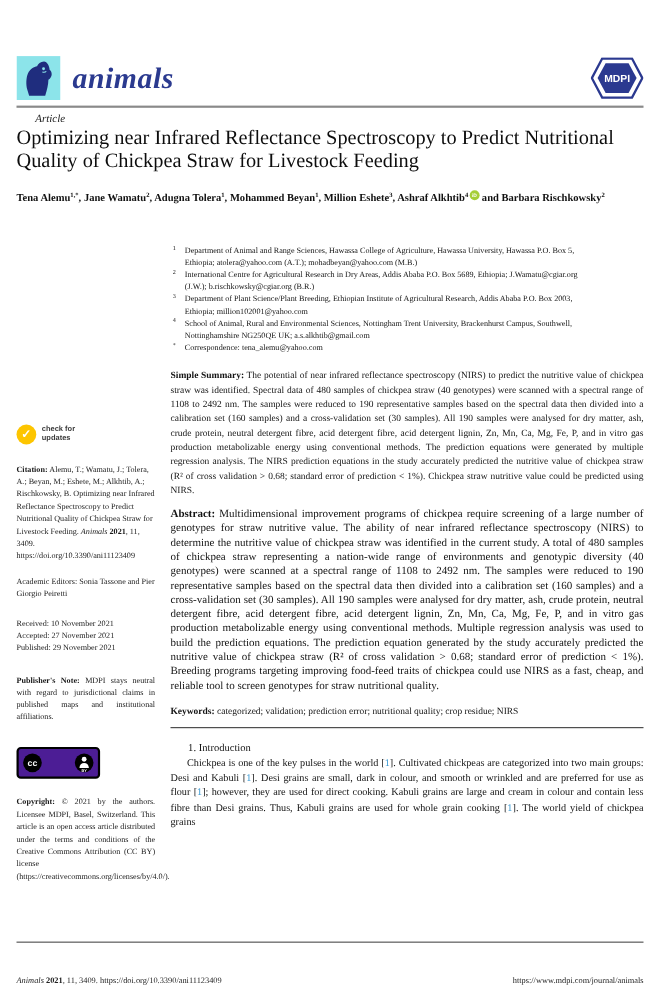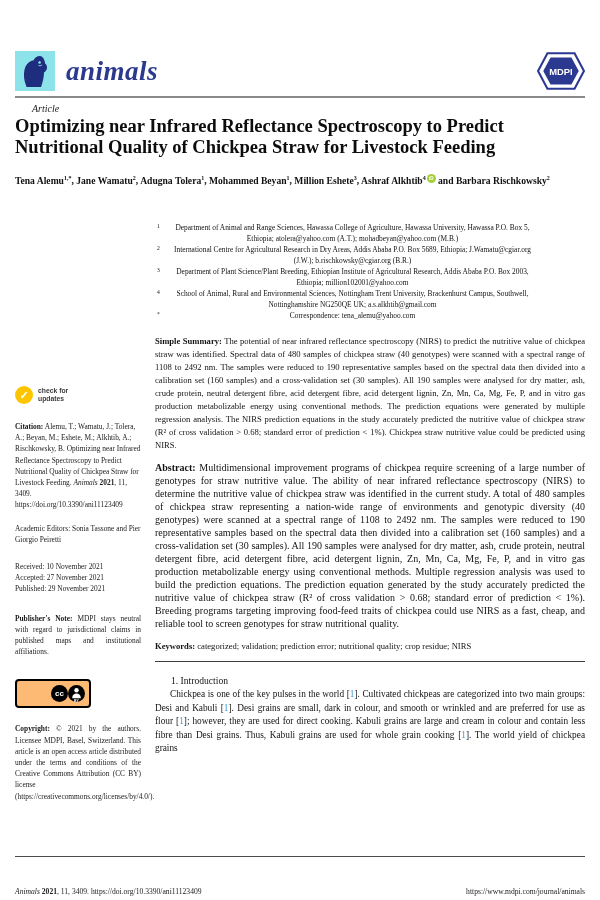--- a/index.html
+++ b/index.html
@@ -10,21 +10,21 @@
   .logo-row{position:absolute;top:48px;left:15px;right:15px;height:46px;
             display:flex;align-items:center;justify-content:space-between;}
   .logo-left{display:flex;align-items:center;}
   .animals-box{width:40px;height:40px;flex:0 0 40px;}
   .journal-name{margin-left:11px;font-size:27px;font-style:italic;font-weight:bold;
                 color:#2b3a8f;letter-spacing:.5px;}
   .rule-top{position:absolute;top:96px;left:15px;right:15px;border-top:2px solid #8a8a8a;}
 
   .article-label{position:absolute;top:103px;left:32px;font-size:10px;font-style:italic;color:#222;}
   .paper-title{position:absolute;top:116px;left:15px;right:15px;font-size:18.5px;line-height:21px;
-               font-weight:bold;color:#0d0d0d;}
+               font-weight:normal;color:#0d0d0d;}
   .authors{position:absolute;top:171px;left:15px;right:15px;font-size:9.6px;line-height:14px;
            font-weight:bold;color:#111;}
   .authors sup{font-size:6px;}
   .orcid{display:inline-block;width:9px;height:9px;border-radius:50%;background:#a6ce39;
          color:#fff;font-family:"Liberation Sans",sans-serif;font-size:4.5px;font-weight:bold;
          text-align:center;line-height:9px;vertical-align:super;margin-left:1px;}
 
   
   .content-row{position:absolute;top:222px;left:15px;right:15px;display:flex;}
   .sidebar{width:126px;margin-right:14px;font-size:7.4px;line-height:11.2px;color:#1a1a1a;}
@@ -34,30 +34,30 @@
   .badge{margin-top:164px;display:flex;align-items:center;width:78px;cursor:pointer;}
   .badge-circle{width:18px;height:18px;border-radius:50%;background:#fdc500;color:#fff;
                 font-size:11px;font-weight:bold;text-align:center;line-height:18px;flex:0 0 18px;}
   .badge-text{margin-left:5px;font-family:"Liberation Sans",sans-serif;font-weight:bold;
               font-size:6.8px;line-height:7.6px;color:#3a3a3a;}
   .cit{margin-top:17px;text-align:left;}
   .acad{margin-top:12px;}
   .dates{margin-top:16px;}
   .pubnote{margin-top:18px;text-align:justify;}
   .ccbadge{margin-top:22px;width:64px;height:25px;border:2px solid #000;border-radius:4px;
-           background:#fdba74;display:flex;align-items:center;justify-content:flex-end;padding:0 4px;}
+           background:#4c1d95;display:flex;align-items:center;justify-content:space-between;padding:0 4px;}
   .cc-circle{width:17px;height:17px;border-radius:50%;background:#000;color:#fff;position:relative;
              font-family:"Liberation Sans",sans-serif;font-size:8px;font-weight:bold;
              text-align:center;line-height:17px;}
   .cc-by-label{position:absolute;left:0;right:0;bottom:-1px;font-size:3.5px;line-height:3.5px;color:#fff;}
   .copyright{margin-top:15px;text-align:justify;}
 
   
   .affils{max-width:382px;font-size:7.4px;line-height:11px;}
-  .affil{position:relative;padding-left:13px;text-align:center;}
+  .affil{position:relative;padding-left:13px;}
   .affil .asup{position:absolute;left:2px;top:-1px;font-size:5.6px;}
   .summary{margin-top:14px;font-size:8.6px;line-height:13px;text-align:justify;}
   .abstract{margin-top:9px;font-size:10px;line-height:13px;text-align:justify;}
   .keywords{margin-top:11px;font-size:8.6px;}
   .rule-kw{margin-top:10px;border-top:1px solid #3c3c3c;}
   .intro-head{margin-top:13px;font-size:9.6px;font-weight:normal;margin-left:16px;}
   .intro-para{margin-top:2px;font-size:9.3px;line-height:13.6px;text-align:justify;text-indent:15px;}
   .ref{color:#3d9bd4;}
 
   

